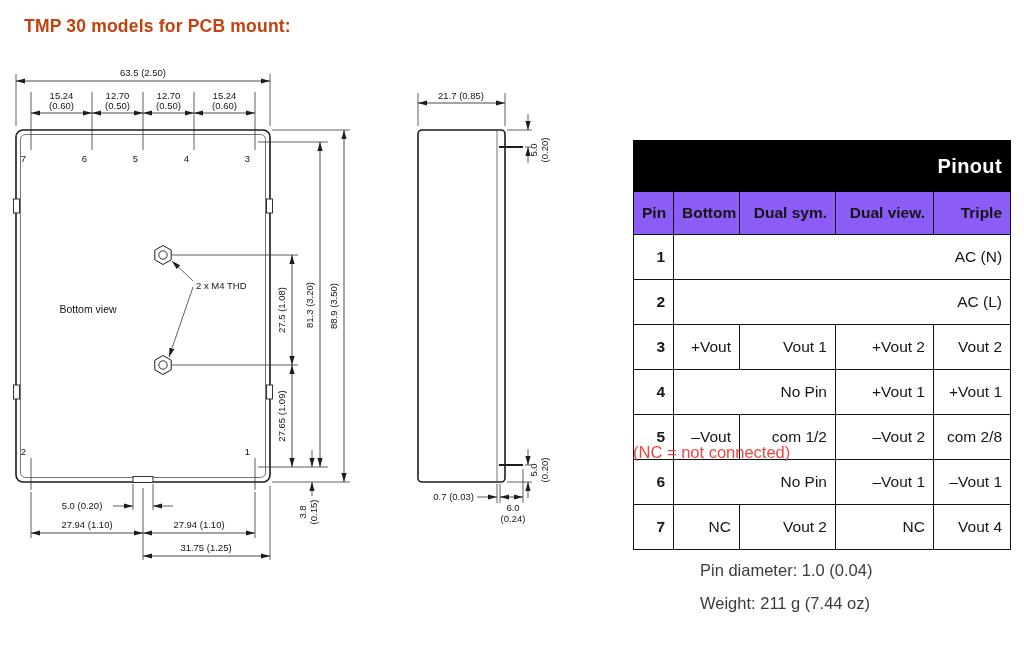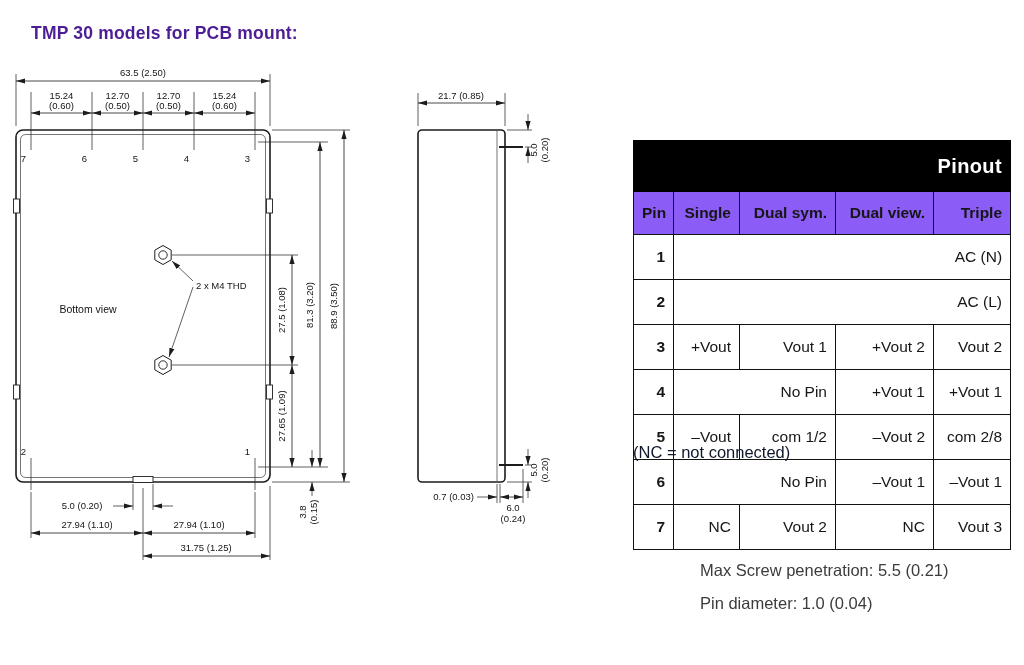--- a/index.html
+++ b/index.html
@@ -1,22 +1,22 @@
 <!DOCTYPE html>
 <html><head>
 <meta charset="utf-8">
 <style>
   html,body { margin:0; padding:0; }
   body {
     width:1024px; height:665px; position:relative; overflow:hidden;
     background:#ffffff; font-family:"Liberation Sans", sans-serif; color:#161616;
   }
   .page-title {
-    position:absolute; left:14px; top:6px; margin:17px;
-    font-size:17.5px; font-weight:bold; color:#4c1d95; letter-spacing:.2px;
+    position:absolute; left:14px; top:6px; margin:10px;
+    font-size:17.5px; font-weight:bold; color:#c2410c; letter-spacing:.2px;
   }
   .drawing { position:absolute; left:0; top:0; }
 
   
   .case  { fill:none; stroke:#1c1c1c; stroke-width:1.6; }
   .inner { fill:none; stroke:#3a3a3a; stroke-width:.7; }
   .notch { fill:#ffffff; stroke:#1c1c1c; stroke-width:.9; }
   .th    { stroke:#2c2c2c; stroke-width:.75; fill:none; }
   .dim   { stroke:#1c1c1c; stroke-width:.8; fill:none; }
   .pin   { stroke:#1c1c1c; stroke-width:2; }
@@ -34,21 +34,21 @@
   .pinout .ptitle {
     background:#000; color:#fff; font-size:20px; font-weight:bold;
     height:34px; letter-spacing:.4px; border:1.5px solid #000;
   }
   .pinout .cols th { font-size:15.5px; font-weight:bold; height:26px; background:#8b5cf6; }
   .pinout tbody td { font-size:15.5px; height:28px; background:#fff; }
   .pinout td.pin   { font-weight:bold; }
 
   .nc-note {
     position:absolute; left:633px; top:443px;
-    font-size:16.5px; color:#0f172a;
+    font-size:16.5px; color:#ef4444;
   }
   .specs {
     position:absolute; left:700px; top:554px;
     font-size:16.5px; color:#3c3c3c; line-height:33px;
   }
 </style>
 </head>
 <body>
 
 <div class="page">
@@ -225,21 +225,21 @@
         <col style="width:96px">
         <col style="width:98px">
         <col style="width:77px">
     </colgroup>
     <thead>
       <tr>
         <th class="ptitle" colspan="5">Pinout</th>
       </tr>
       <tr class="cols">
         <th>Pin</th>
-        <th>Single</th>
+        <th>Bottom</th>
         <th>Dual sym.</th>
         <th>Dual view.</th>
         <th>Triple</th>
       </tr>
     </thead>
     <tbody>
       <tr>
         <td class="pin">1</td>
         <td colspan="4">AC (N)</td>
       </tr>
@@ -271,25 +271,25 @@
         <td class="pin">6</td>
         <td colspan="2">No Pin</td>
         <td>–Vout 1</td>
         <td>–Vout 1</td>
       </tr>
       <tr>
         <td class="pin">7</td>
         <td>NC</td>
         <td>Vout 2</td>
         <td>NC</td>
-        <td>Vout 3</td>
+        <td>Vout 4</td>
       </tr>
     </tbody>
   </table>
 
   <div class="nc-note">(NC = not connected)</div>
 
   <div class="specs">
-    <div>Max Screw penetration: 5.5 (0.21)</div>
     <div>Pin diameter: 1.0 (0.04)</div>
+    <div>Weight: 211 g (7.44 oz)</div>
   </div>
 
 </div>
 
 </body></html>

